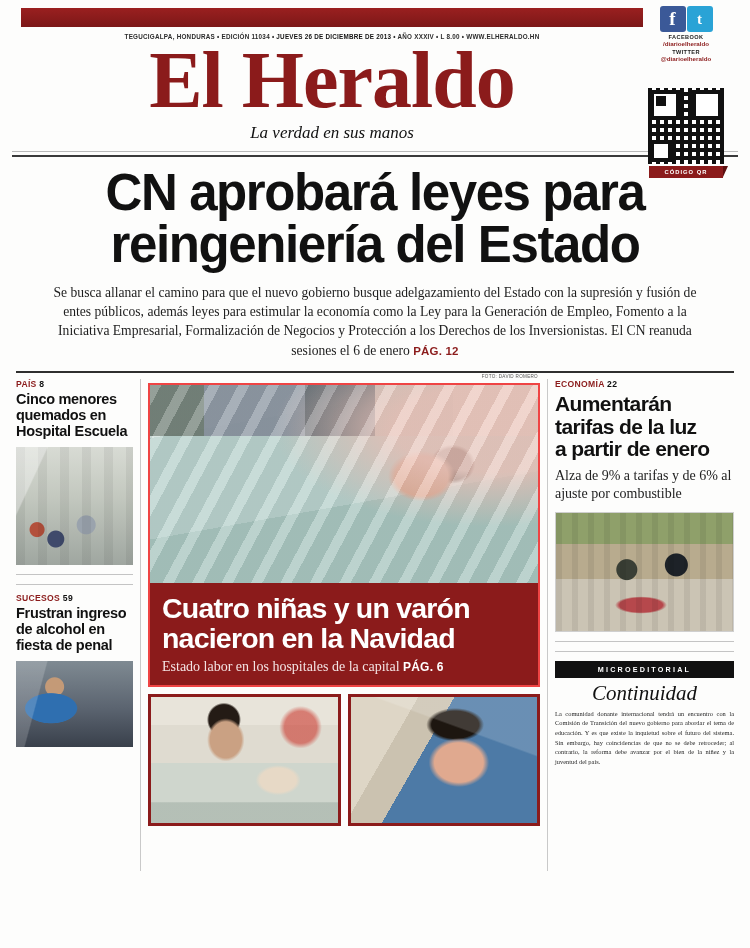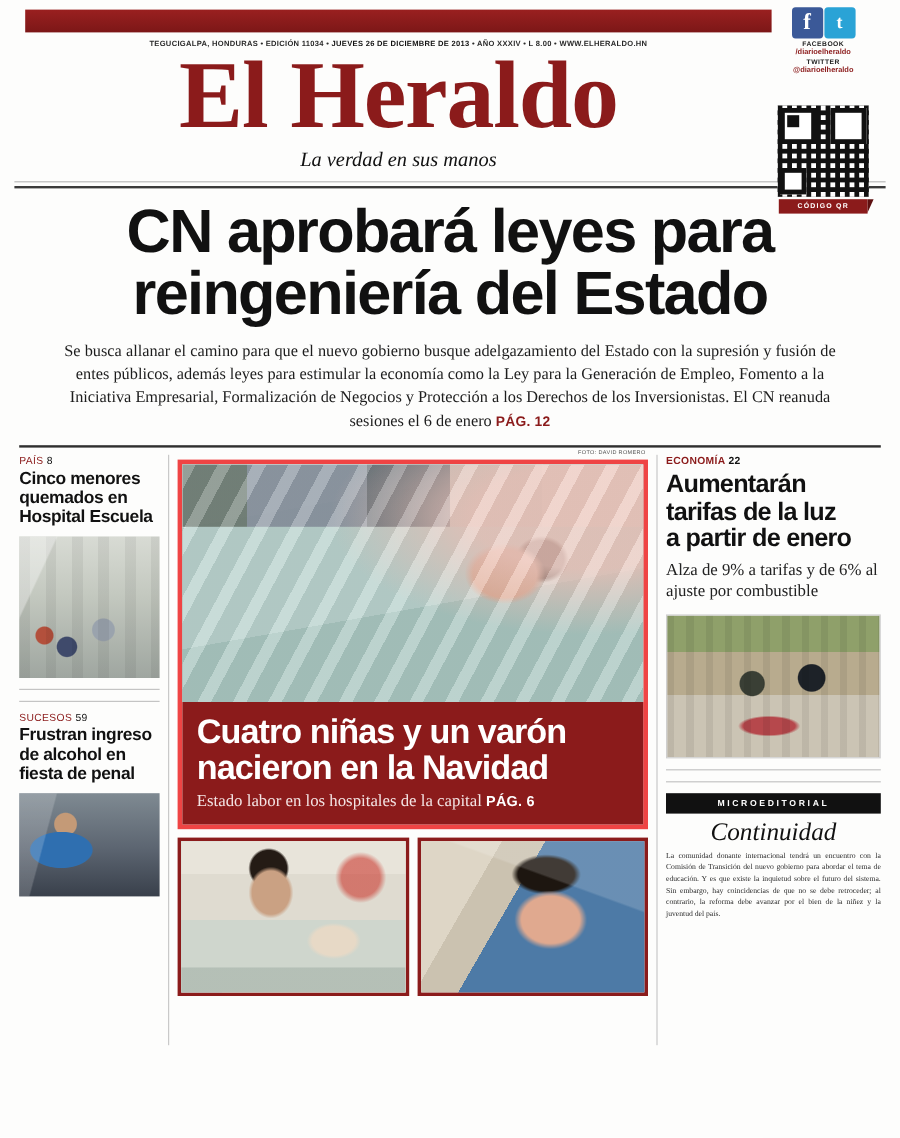--- a/index.html
+++ b/index.html
@@ -165,21 +165,21 @@
     gap: 0;
     height: 492px;
   }
   .col-left  { width: 124px; padding-right: 7px; }
   .col-mid   { width: 408px; padding: 0 7px; border-left:1px solid #c9c9c9;
                border-right:1px solid #c9c9c9; }
   .col-right { width: 186px; padding-left: 7px; }
 
   
   .kicker {
-    font-size: 8.6px; font-weight: 400; letter-spacing: .3px;
+    font-size: 8.6px; font-weight: 700; letter-spacing: .3px;
     color: #8b1b1b; text-transform: uppercase;
   }
   .kicker .num { color:#111; }
   .brief-title {
     font-family:"Liberation Sans",sans-serif;
     font-weight: 800;
     font-size: 14.5px;
     line-height: 1.1;
     color: #111;
     margin-top: 3px;
@@ -212,21 +212,21 @@
       radial-gradient(circle at 33% 30%, #c49a77 0 9px, transparent 10px),
       linear-gradient(180deg,#7f8a92 0%, #5b6470 55%, #39404b 100%);
   }
   .photo-mel::after{
     content:""; position:absolute; inset:0;
     background: linear-gradient(105deg, rgba(255,255,255,.18) 0 22%, transparent 23%);
   }
 
   
   .hero-frame {
-    border: 4px solid #ef4444;
+    border: 2px solid #ef4444;
     padding: 0;
     margin-top: 4px;
   }
   .photo-hero {
     height: 198px;
     background:
       radial-gradient(ellipse 48px 36px at 70% 46%, #d9a68c 0 55%, rgba(217,166,140,0) 70%),
       radial-gradient(ellipse 30px 26px at 78% 40%, #2b2018 0 60%, rgba(43,32,24,0) 75%),
       linear-gradient(170deg, #cfe0dc 0 20%, #b9d2cd 20% 58%, #a9c6c0 58% 100%),
       linear-gradient(90deg, #8fa39d 0 8%, #cfe0dc 8% 100%);

